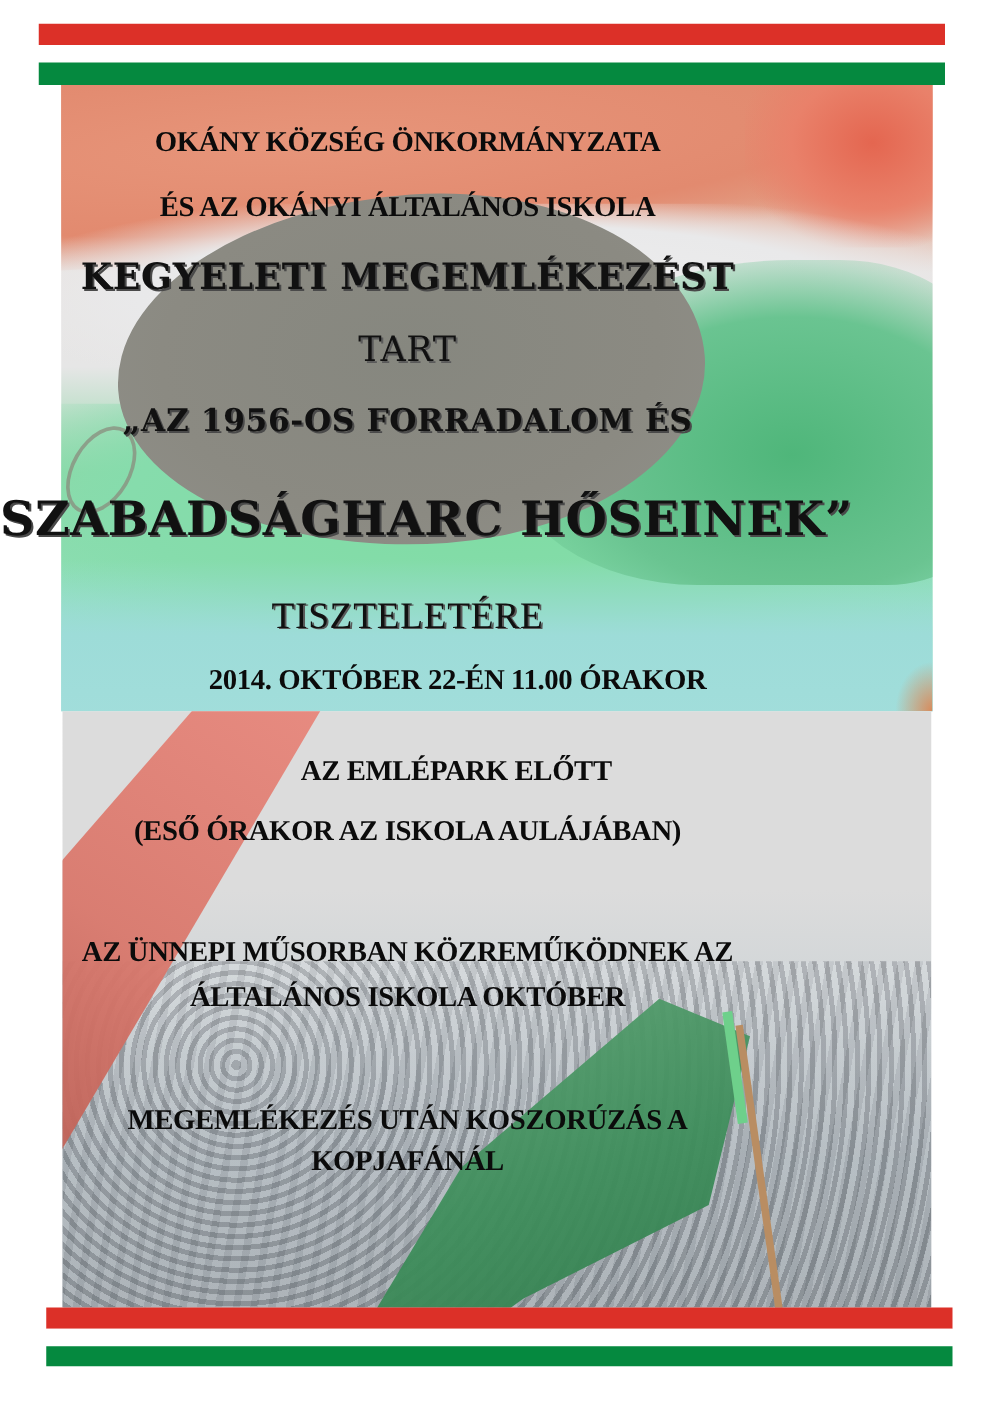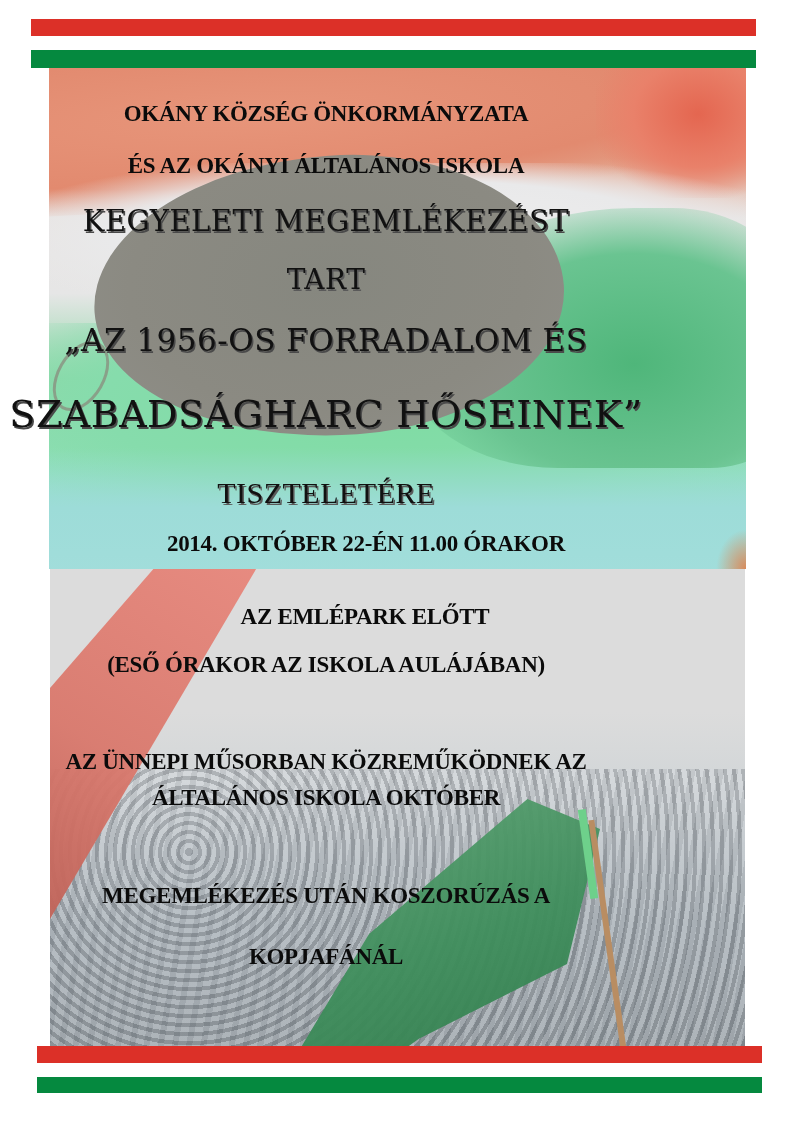--- a/index.html
+++ b/index.html
@@ -122,21 +122,21 @@
     z-index: 5;
   }
   .serif-bold {
     font-family: "Liberation Serif", serif;
     font-weight: bold;
     font-size: 23px;
     letter-spacing: -0.3px;
   }
   .display {
     font-family: "DejaVu Serif", serif;
-    font-weight: normal;
+    font-weight: bold;
     text-transform: uppercase;
     color: #111111;
     text-shadow: 1.5px 1.5px 0 #4a4a4a;
     letter-spacing: 0.5px;
   }
   .display.big   { font-size: 29px; }
   .display.light { font-weight: normal; font-size: 28px; text-shadow: 1.5px 1.5px 0 #5a5a5a; }
 </style>
 </head>
 <body>
@@ -172,25 +172,25 @@
   <div class="stripe white" style="left:37px; top:1063px; width:725px; height:14px;"></div>
   <div class="stripe green" style="left:37px; top:1077px; width:725px; height:16px;"></div>
 </div>
 
 <div class="line serif-bold" style="top:101px;">OKÁNY KÖZSÉG ÖNKORMÁNYZATA</div>
 <div class="line serif-bold" style="top:153px;">ÉS AZ OKÁNYI ÁLTALÁNOS ISKOLA</div>
 
 <div class="line display big" style="top:204px;">KEGYELETI MEGEMLÉKEZÉST</div>
 <div class="line display light" style="top:263px;">TART</div>
 
-<div class="line display big" style="top:322px; font-size:31px;">„AZ 1956-OS FORRADALOM ÉS</div>
+<div class="line display big" style="top:322px; font-size:25px;">„AZ 1956-OS FORRADALOM ÉS</div>
 <div class="line display big" style="top:392px; font-size:38px;">SZABADSÁGHARC HŐSEINEK”</div>
 <div class="line display light" style="top:476px; font-size:30px;font-family:Liberation Serif, serif;">TISZTELETÉRE</div>
 
 <div class="line serif-bold" style="top:531px;margin-left:40px;">2014. OKTÓBER 22-ÉN 11.00 ÓRAKOR</div>
 <div class="line serif-bold" style="top:604px;margin-left:39px;">AZ EMLÉPARK ELŐTT</div>
 <div class="line serif-bold" style="top:652px;">(ESŐ ÓRAKOR AZ ISKOLA AULÁJÁBAN)</div>
 
 <div class="line serif-bold" style="top:749px;">AZ ÜNNEPI MŰSORBAN KÖZREMŰKÖDNEK AZ</div>
 <div class="line serif-bold" style="top:785px;">ÁLTALÁNOS ISKOLA OKTÓBER</div>
 
 <div class="line serif-bold" style="top:883px;">MEGEMLÉKEZÉS UTÁN KOSZORÚZÁS A</div>
-<div class="line serif-bold" style="top:916px;margin-top:28px;">KOPJAFÁNÁL</div>
+<div class="line serif-bold" style="top:916px;">KOPJAFÁNÁL</div>
 
 </body></html>

